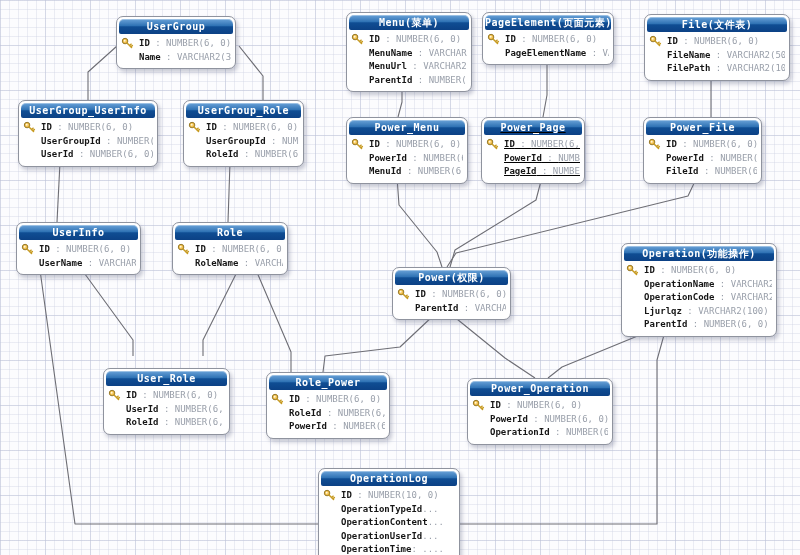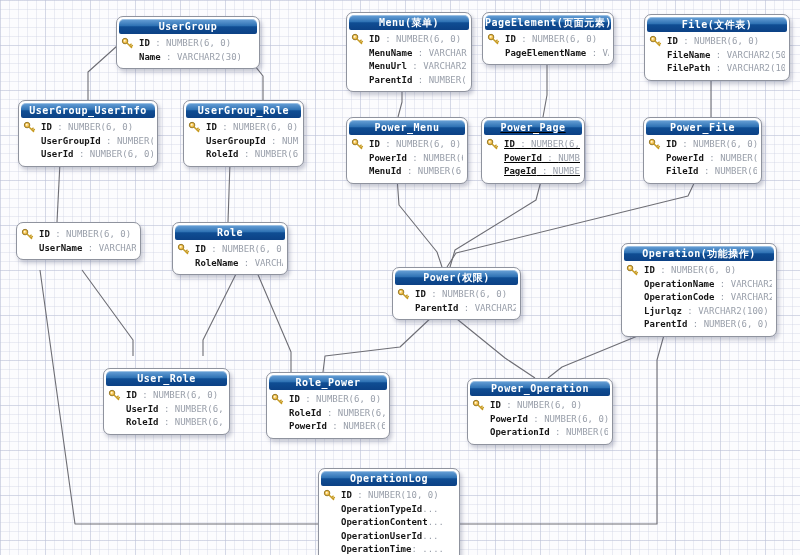--- a/index.html
+++ b/index.html
@@ -50,21 +50,21 @@
       <polyline points="697,177 688,196 456,253 447,267" stroke="#6d6d74"></polyline>
       <polyline points="82,270 133,340 133,356" stroke="#6d6d74"></polyline>
       <polyline points="238,270 203,340 203,356" stroke="#6d6d74"></polyline>
       <polyline points="256,270 291,352 291,372" stroke="#6d6d74"></polyline>
       <polyline points="434,315 400,347 325,356 323,372" stroke="#6d6d74"></polyline>
       <polyline points="452,315 505,358 535,378" stroke="#6d6d74"></polyline>
       <polyline points="640,335 562,367 548,378" stroke="#6d6d74"></polyline>
       <polyline points="664,335 657,360 657,524 460,524" stroke="#6d6d74"></polyline>
       <polyline points="40,270 75,524 318,524" stroke="#6d6d74"></polyline>
     </svg>
-<div class="tbl" style="left: 116px; top: 16px; width: 144px;">
+<div class="tbl" style="left: 116px; top: 16px; width: 120px;">
       <div class="tbl-head"><span>UserGroup</span></div>
       <div class="tbl-body">
         <svg width="13" height="13" viewBox="0 0 16 16" class="key">
           <circle cx="5" cy="5" r="3.4" fill="#f2c14e" stroke="#8a6d1d" stroke-width="1.1"></circle>
           <circle cx="4.6" cy="4.6" r="1.2" fill="#fff8dd"></circle>
           <path d="M7.4 7.4 L13 13 M10.6 10.6 L12.4 8.8 M12.2 12.2 L14 10.4" stroke="#c79b22" stroke-width="1.8" fill="none" stroke-linecap="round"></path>
         </svg>
         <div class="row"><span class="fname">ID</span><span class="ftype"> : </span><span class="ftype">NUMBER(6, 0)</span></div>
         <div class="row"><span class="fname">Name</span><span class="ftype"> : </span><span class="ftype">VARCHAR2(30)</span></div>
       </div>
@@ -167,20 +167,21 @@
           <circle cx="5" cy="5" r="3.4" fill="#f2c14e" stroke="#8a6d1d" stroke-width="1.1"></circle>
           <circle cx="4.6" cy="4.6" r="1.2" fill="#fff8dd"></circle>
           <path d="M7.4 7.4 L13 13 M10.6 10.6 L12.4 8.8 M12.2 12.2 L14 10.4" stroke="#c79b22" stroke-width="1.8" fill="none" stroke-linecap="round"></path>
         </svg>
         <div class="row"><span class="fname">ID</span><span class="ftype"> : </span><span class="ftype">NUMBER(6, 0)</span></div>
         <div class="row"><span class="fname">PowerId</span><span class="ftype"> : </span><span class="ftype">NUMBER(6, 0)</span></div>
         <div class="row"><span class="fname">FileId</span><span class="ftype"> : </span><span class="ftype">NUMBER(6, 0)</span></div>
       </div>
     </div>
     <div class="tbl" style="left: 16px; top: 222px; width: 125px;">
+      <div class="tbl-head"><span>UserInfo</span></div>
       <div class="tbl-body">
         <svg width="13" height="13" viewBox="0 0 16 16" class="key">
           <circle cx="5" cy="5" r="3.4" fill="#f2c14e" stroke="#8a6d1d" stroke-width="1.1"></circle>
           <circle cx="4.6" cy="4.6" r="1.2" fill="#fff8dd"></circle>
           <path d="M7.4 7.4 L13 13 M10.6 10.6 L12.4 8.8 M12.2 12.2 L14 10.4" stroke="#c79b22" stroke-width="1.8" fill="none" stroke-linecap="round"></path>
         </svg>
         <div class="row"><span class="fname">ID</span><span class="ftype"> : </span><span class="ftype">NUMBER(6, 0)</span></div>
         <div class="row"><span class="fname">UserName</span><span class="ftype"> : </span><span class="ftype">VARCHAR2(20)</span></div>
       </div>
     </div>
@@ -204,21 +205,21 @@
           <circle cx="4.6" cy="4.6" r="1.2" fill="#fff8dd"></circle>
           <path d="M7.4 7.4 L13 13 M10.6 10.6 L12.4 8.8 M12.2 12.2 L14 10.4" stroke="#c79b22" stroke-width="1.8" fill="none" stroke-linecap="round"></path>
         </svg>
         <div class="row"><span class="fname">ID</span><span class="ftype"> : </span><span class="ftype">NUMBER(6, 0)</span></div>
         <div class="row"><span class="fname">OperationName</span><span class="ftype"> : </span><span class="ftype">VARCHAR2(50)</span></div>
         <div class="row"><span class="fname">OperationCode</span><span class="ftype"> : </span><span class="ftype">VARCHAR2(50)</span></div>
         <div class="row"><span class="fname">Ljurlqz</span><span class="ftype"> : </span><span class="ftype">VARCHAR2(100)</span></div>
         <div class="row"><span class="fname">ParentId</span><span class="ftype"> : </span><span class="ftype">NUMBER(6, 0)</span></div>
       </div>
     </div>
-    <div class="tbl" style="left: 392px; top: 267px; width: 129px;">
+    <div class="tbl" style="left: 392px; top: 267px; width: 119px;">
       <div class="tbl-head"><span>Power(权限)</span></div>
       <div class="tbl-body">
         <svg width="13" height="13" viewBox="0 0 16 16" class="key">
           <circle cx="5" cy="5" r="3.4" fill="#f2c14e" stroke="#8a6d1d" stroke-width="1.1"></circle>
           <circle cx="4.6" cy="4.6" r="1.2" fill="#fff8dd"></circle>
           <path d="M7.4 7.4 L13 13 M10.6 10.6 L12.4 8.8 M12.2 12.2 L14 10.4" stroke="#c79b22" stroke-width="1.8" fill="none" stroke-linecap="round"></path>
         </svg>
         <div class="row"><span class="fname">ID</span><span class="ftype"> : </span><span class="ftype">NUMBER(6, 0)</span></div>
         <div class="row"><span class="fname">ParentId</span><span class="ftype"> : </span><span class="ftype">VARCHAR2(50)</span></div>
       </div>

